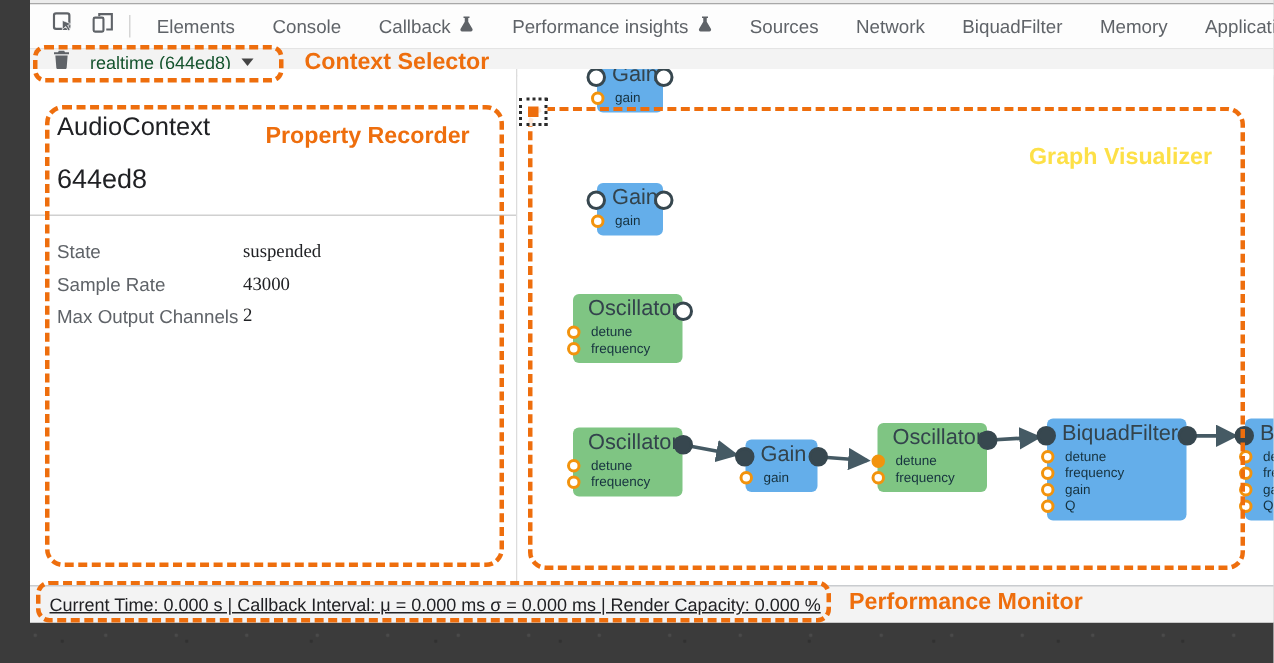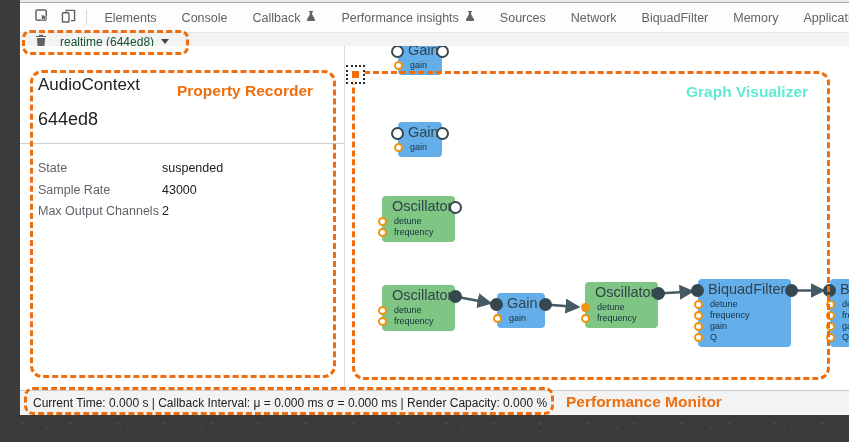--- a/index.html
+++ b/index.html
@@ -35,21 +35,21 @@
 
   .content { position:absolute; top:46px; left:0; width:829px; height:344px; display:flex; }
   .inspector { width:325px; height:100%; border-right:1px solid #dcdcdc; background:#fff;
     padding:16px 18px; overflow:hidden; }
   .insp-title { margin-top:13px; font-size:17px; color:#202124; font-weight:400; }
   .insp-sub { margin-top:14px; font-size:18px; color:#202124; }
   .insp-hr { border:none; border-top:1px solid #d0d0d0; margin:13px -18px 0; }
   .props { margin-top:10px; }
   .prop-row { display:flex; height:21.3px; align-items:flex-end; font-size:12.5px; }
   .prop-label { width:124px; color:#5f6368; flex:0 0 auto; }
-  .prop-value { color:#202124; }
+  .prop-value { color:#202124;font-family:Liberation Serif, serif; }
 
   
   .stage { position:absolute; left:325px; top:0; width:504px; height:344px;
     overflow:hidden; background:#fff; }
   .edges { position:absolute; left:0; top:0; pointer-events:none; }
   .audio-node { position:absolute; border-radius:4px; }
   .ntitle { height:20px; line-height:20px; text-align:center; font-size:14.5px;
     color:#33434c; padding:0 10px; white-space:nowrap; overflow:hidden; }
   .nparams { padding:0 4px 4px 12px; }
   .nparam { height:11px; line-height:11px; font-size:9px; color:#16323f;
@@ -58,21 +58,21 @@
     border:2.5px solid #37474f; background:#fff; top:5px; }
   .ioport.in { left:-7px; } .ioport.out { right:-7px; }
   .ioport.connected { background:#37474f; }
   .pport { position:absolute; left:-16px; top:1px; width:9px; height:9px;
     border-radius:50%; border:2px solid #f2930d; background:#fff; }
   .pport.connected { background:#f2930d; }
 
   
   .perfbar { position:absolute; top:390px; left:0; width:829px; height:25px;
     background:#f3f3f3; border-top:1px solid #c9cccf; display:flex; align-items:center;
-    padding-left:13px; font-size:12px; color:#202124; white-space:nowrap; }
+    padding-left:13px; font-size:12px; color:#202124; white-space:nowrap;text-decoration:underline; }
 
   
   #annotations { position:absolute; inset:0; pointer-events:none; z-index:50; }
   .ann-box { position:absolute; border:3px dashed #ee6e0d; }
   .ann-label { position:absolute; color:#ee6e0d; font-weight:bold; font-size:15.5px; white-space:nowrap; }
   .handle { position:absolute; left:346px; top:65px; width:19px; height:19px;
     border:2px dotted #2b2b2b; background:rgba(255,255,255,.85); }
   .handle::after { content:""; position:absolute; left:4px; top:4px; width:7px; height:7px; background:#ee6e0d; }
 </style>
 </head>
@@ -255,24 +255,25 @@
         </div>
     </div>
 
     <div class="perfbar">
       <span>Current Time: 0.000 s | Callback Interval: μ = 0.000 ms σ = 0.000 ms | Render Capacity: 0.000 %</span>
     </div>
   </div>
 
   <div id="annotations">
     <div class="ann-box" style="left: 22px; top: 30px; width: 167px; height: 25px; border-radius: 8px; border-color: rgb(238, 110, 13);"></div>
+    <div class="ann-label" style="left: 203px; top: 33px; color: rgb(238, 110, 13);">Context Selector</div>
 
     <div class="ann-box" style="left: 30px; top: 70px; width: 306px; height: 308px; border-radius: 12px; border-color: rgb(238, 110, 13);"></div>
     <div class="ann-label" style="left: 177px; top: 82px; color: rgb(238, 110, 13);">Property Recorder</div>
 
     <div class="ann-box" style="left: 352px; top: 71px; width: 478px; height: 309px; border-radius: 12px; border-color: rgb(238, 110, 13);"></div>
-    <div class="ann-label" style="left: 686px; top: 83px; color: #5eead4;">Graph Visualizer</div>
+    <div class="ann-label" style="left: 686px; top: 96px; color: #fde047;">Graph Visualizer</div>
     <div class="handle"></div>
 
     <div class="ann-box" style="left: 24px; top: 387px; width: 530px; height: 28px; border-radius: 9px; border-color: rgb(238, 110, 13);"></div>
     <div class="ann-label" style="left: 566px; top: 393px; color: rgb(238, 110, 13);">Performance Monitor</div>
   </div>
 </div>
 
 </body></html>

